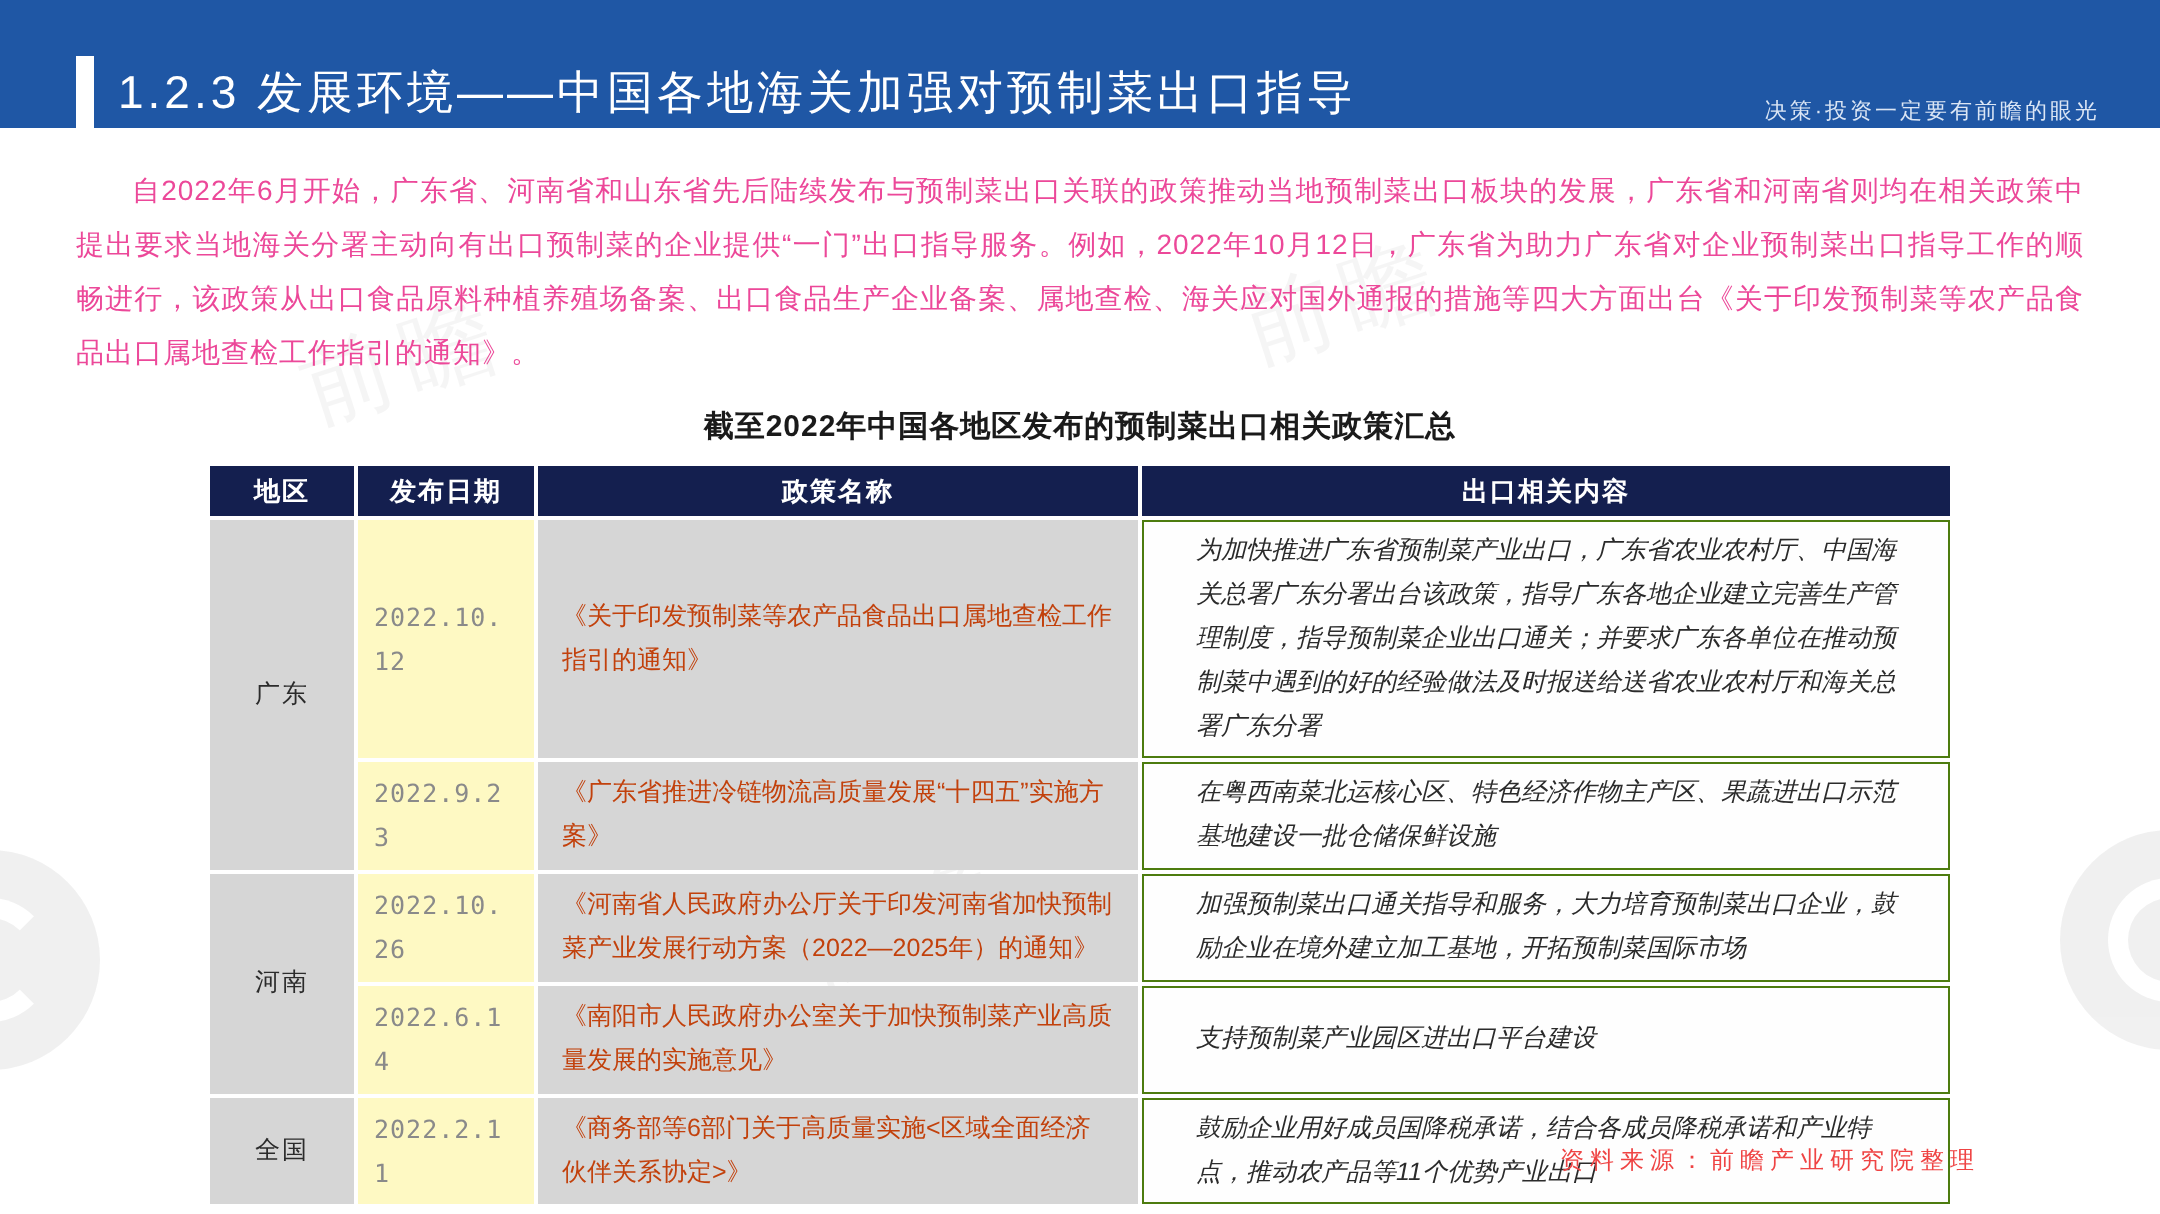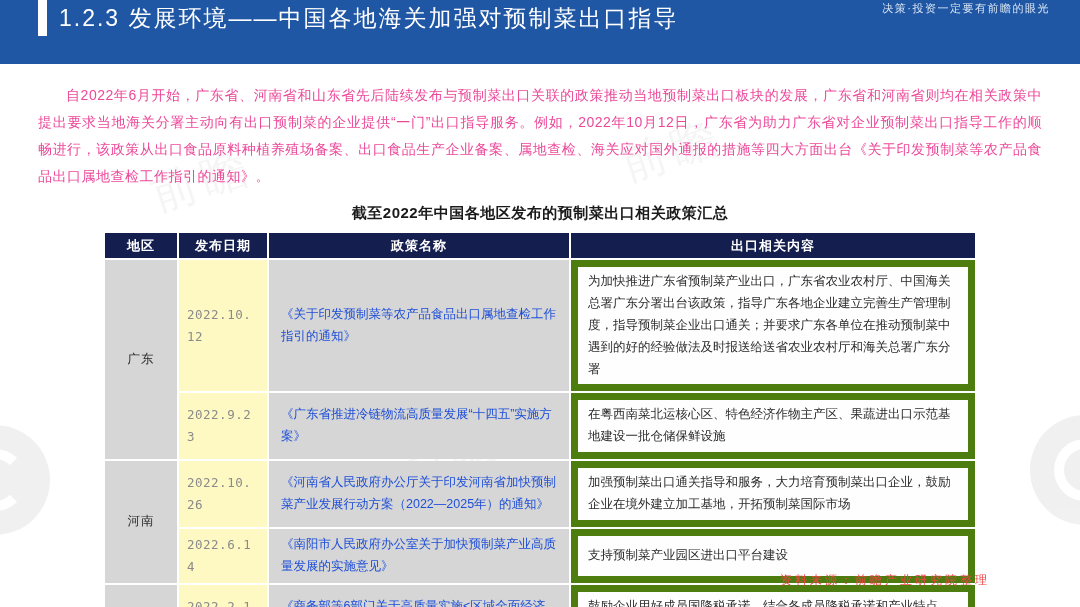--- a/index.html
+++ b/index.html
@@ -9,21 +9,21 @@
     background: #ffffff;
     position: relative;
     color: #2b2b2b;
   }
 
   
   .header {
     height: 64px;
     background: #1f57a5;
     display: flex;
-    align-items: flex-start;
+    align-items: flex-end;
     justify-content: space-between;
     padding: 0 30px 0 38px;
     position: relative;
     z-index: 2;
   }
   .header-left { display: flex; align-items: center; gap: 12px; }
   .accent-bar {
     width: 9px; height: 36px;
     background: #ffffff;
     flex: 0 0 auto;
@@ -110,30 +110,31 @@
     background: #fef9c3;
     color: #8a8a8a;
     font-family: "DejaVu Sans Mono", "Liberation Mono", monospace;
     font-size: 12.5px;
     padding: 4px 8px;
     word-break: break-all;
     letter-spacing: 0.5px;
   }
   td.cell.policy {
     background: #d6d6d6;
-    color: #1d4ed8;
+    color: #c2410c;
     padding: 5px 12px;
     text-align: left;
   }
   td.cell.content {
     background: #fefefe;
-    border: 7px solid #4d7c0f;
+    border: 1px solid #4d7c0f;
     color: #2b2b2b;
-    padding: 4px 10px;
+    padding: 4px 26px;
     text-align: left;
+    font-style: italic;
   }
 
   
   .footer-source {
     position: absolute;
     right: 90px;
     top: 572px;
     font-size: 12px;
     color: #ef4444;
     letter-spacing: 3px;

